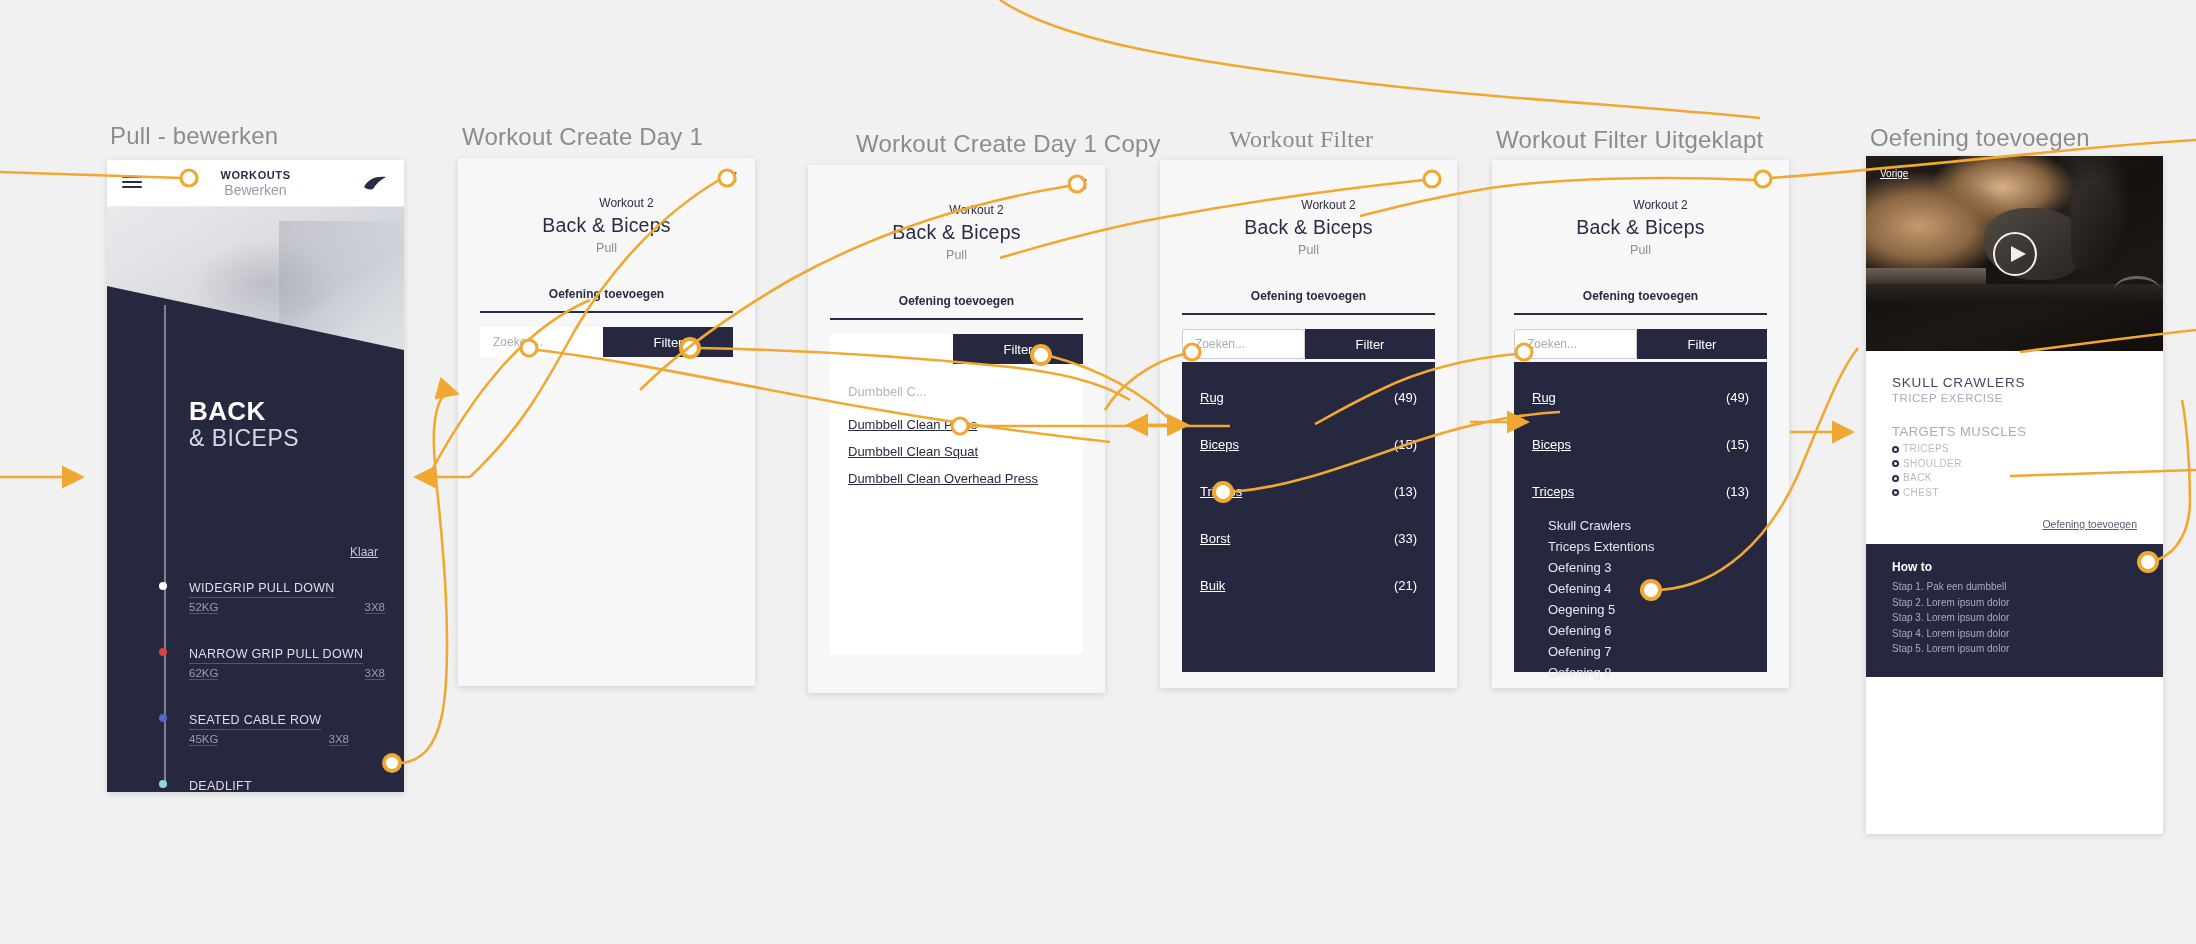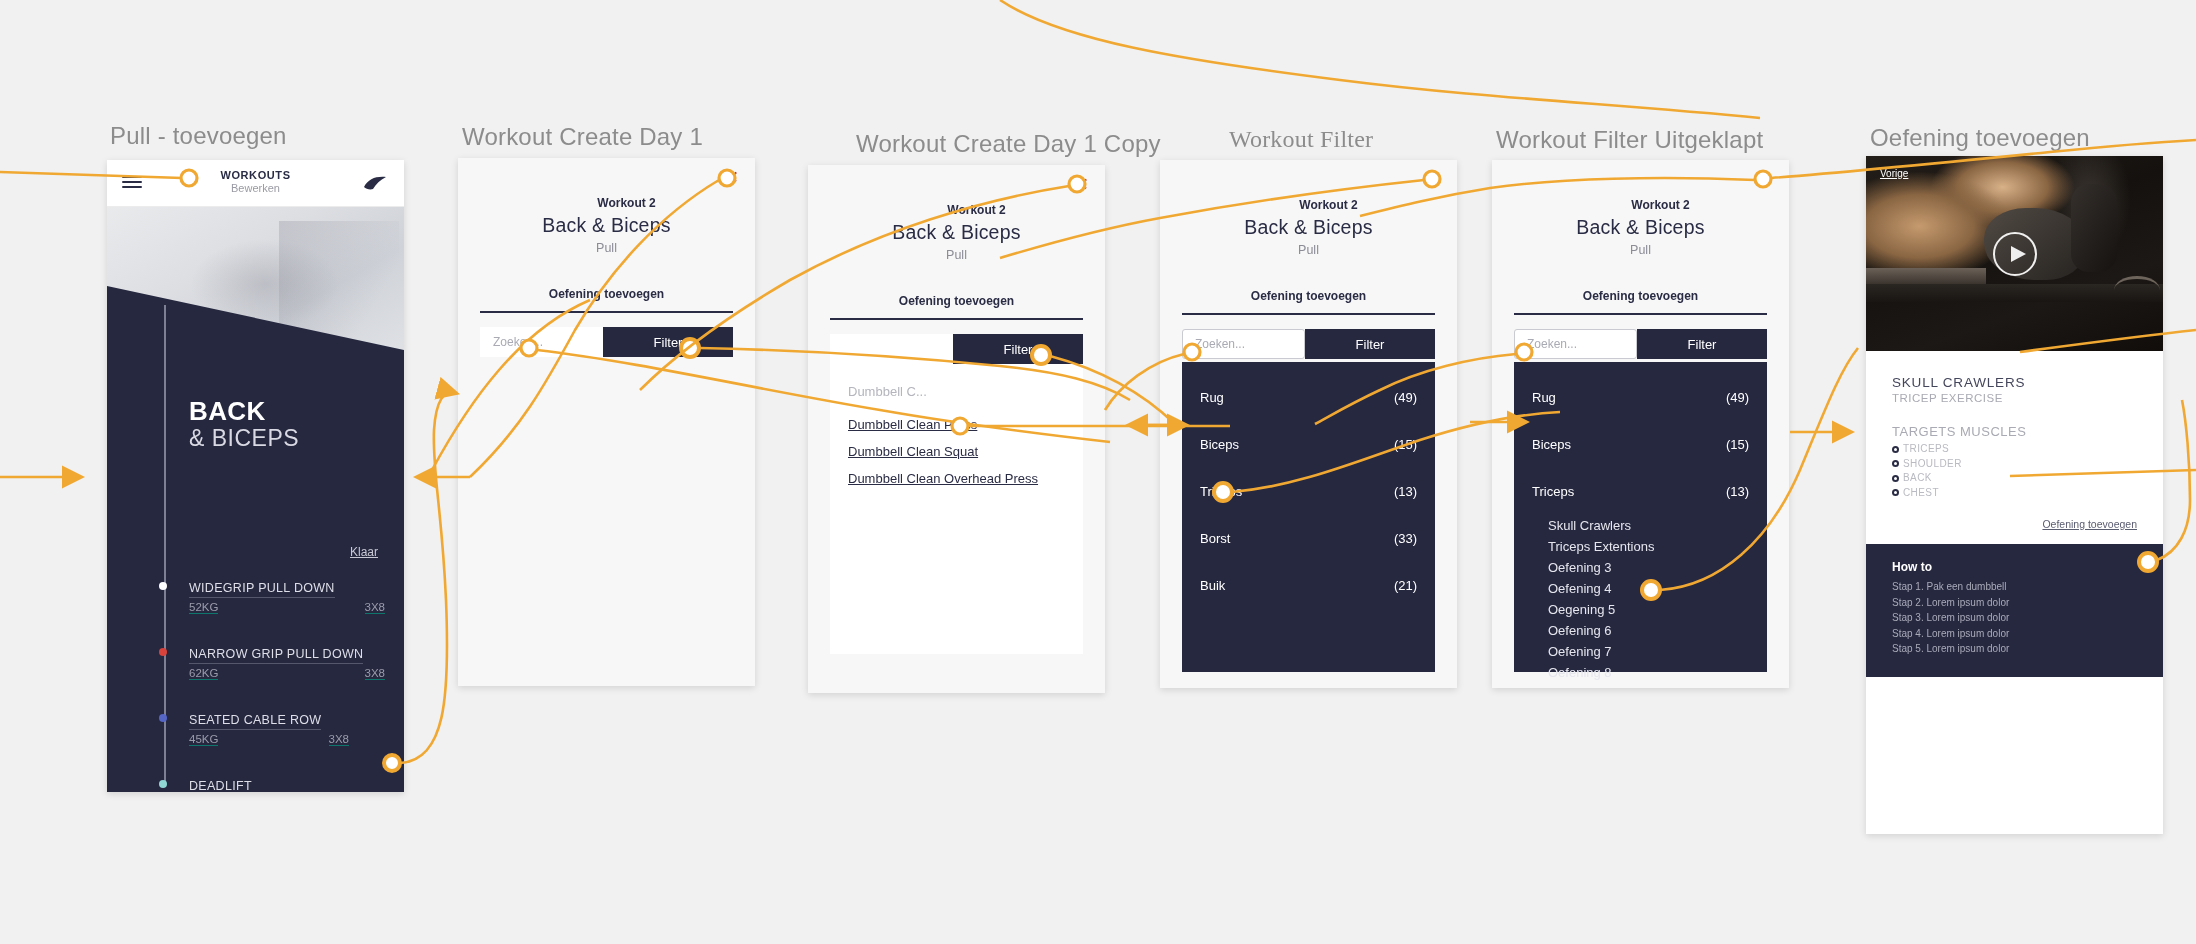--- a/index.html
+++ b/index.html
@@ -43,21 +43,21 @@
     height:47px; background:#ffffff; position:relative;
     border-bottom:1px solid #ececec;
   }
   .p1-burger { position:absolute; left:15px; top:16px; width:20px; height:14px; }
   .p1-burger i { display:block; height:2px; background:#2a2c45; margin-bottom:3px; border-radius:1px;}
   .p1-burger i:nth-child(1){width:20px}
   .p1-burger i:nth-child(2){width:20px}
   .p1-burger i:nth-child(3){width:20px}
   .p1-apptitle { text-align:center; padding-top:9px; }
   .p1-apptitle .t { font-size:11px; font-weight:bold; color:#2a2c45; letter-spacing:.6px;}
-  .p1-apptitle .s { font-size:11px; color:#9a9aa4; margin-top:1px; }
+  .p1-apptitle .s { font-size:14px; color:#9a9aa4; margin-top:1px; }
   .p1-logo {
     position:absolute; right:16px; top:14px; width:26px; height:18px;
   }
   .p1-hero {
     position:absolute; left:0; top:47px; width:297px; height:180px;
     background: linear-gradient(150deg,#e9eaec 0%, #dcdee2 35%, #cfd2d8 60%, #e4e6e9 100%);
     overflow:hidden;
   }
   .p1-hero:before{
     content:""; position:absolute; left:28%; top:18%;
@@ -98,21 +98,21 @@
   .p1-ex .meta span { border-bottom:1px solid #0f766e; }
 
   
   .mphone { background:#f7f7f7; }
   .m-close { position:absolute; right:17px; top:12px; width:13px; height:13px; }
   .m-close:before,.m-close:after{
     content:""; position:absolute; left:0; top:6px; width:13px; height:1.6px; background:#b8313c;
   }
   .m-close:before{ transform:rotate(45deg);} .m-close:after{ transform:rotate(-45deg);}
   .m-head { padding-top:38px; text-align:center; }
-  .m-head .w { font-size:12px; font-weight:bold; color:#2a2c45;padding-left:40px; }
+  .m-head .w { font-size:12px; font-weight:normal; color:#2a2c45;padding-left:40px; }
   .m-head .t { font-size:19.5px; color:#2a2c45; margin-top:4px; letter-spacing:.2px;}
   .m-head .s { font-size:12.5px; color:#8b8c96; margin-top:4px; }
   .m-section { margin-top:32px; text-align:center; font-size:12px; font-weight:bold; color:#2a2c45; }
   .m-rule { margin:10px 22px 0 22px; height:2px; background:#2a2c45; }
   .m-controls { display:flex; margin:14px 22px 0 22px; }
   .m-search {
     flex:1; height:30px; background:#ffffff; border:1px solid transparent;
     display:flex; align-items:center; padding-left:12px;
     font-size:12px; color:#a9aab3;
   }
@@ -136,21 +136,21 @@
 
   
   .m-drop {
     position:absolute; left:22px; right:22px; background:#262840;
     color:#ffffff;
   }
   .drop-row {
     display:flex; justify-content:space-between; align-items:center;
     padding:0 18px; height:47px; font-size:13px;
   }
-  .drop-row .lbl { }
+  .drop-row .lbl { text-decoration:underline; }
   .drop-row .cnt { font-size:13px; }
   .drop-sub { padding:0 18px 0 34px; }
   .drop-sub div { font-size:13px; color:#e6e6ee; padding:3px 0; }
 
   #phone4 { left:1160px; top:160px; width:297px; height:528px; }
   #phone5 { left:1492px; top:160px; width:297px; height:528px; }
 
   
   #phone6 { left:1866px; top:156px; width:297px; height:678px; background:#ffffff; }
   .p6-video {
@@ -212,21 +212,21 @@
   }
   .p6-howto { background:#262840; padding:16px 26px 20px 26px; }
   .p6-howto .h { font-size:12px; font-weight:bold; color:#ffffff; margin-bottom:5px;}
   .p6-howto div.s { font-size:10px; color:#a9aab8; line-height:1.55; }
 </style>
 </head>
 <body>
 
 <div id="stage">
 
-  <div class="frame-label" style="left:110px; top:122px;">Pull - toevoegen</div>
+  <div class="frame-label" style="left:110px; top:122px;">Pull - bewerken</div>
   <div class="frame-label" style="left:462px; top:123px;">Workout Create Day 1</div>
   <div class="frame-label" style="left:812px; top:130px;margin-left:44px;">Workout Create Day 1 Copy</div>
   <div class="frame-label" style="left:1229px; top:126px;font-family:Liberation Serif, serif;">Workout Filter</div>
   <div class="frame-label" style="left:1496px; top:126px;">Workout Filter Uitgeklapt</div>
   <div class="frame-label" style="left:1870px; top:124px;">Oefening toevoegen</div>
 
   <div class="phone" id="phone1">
     <div class="p1-appbar">
       <div class="p1-burger">
           <i></i>

